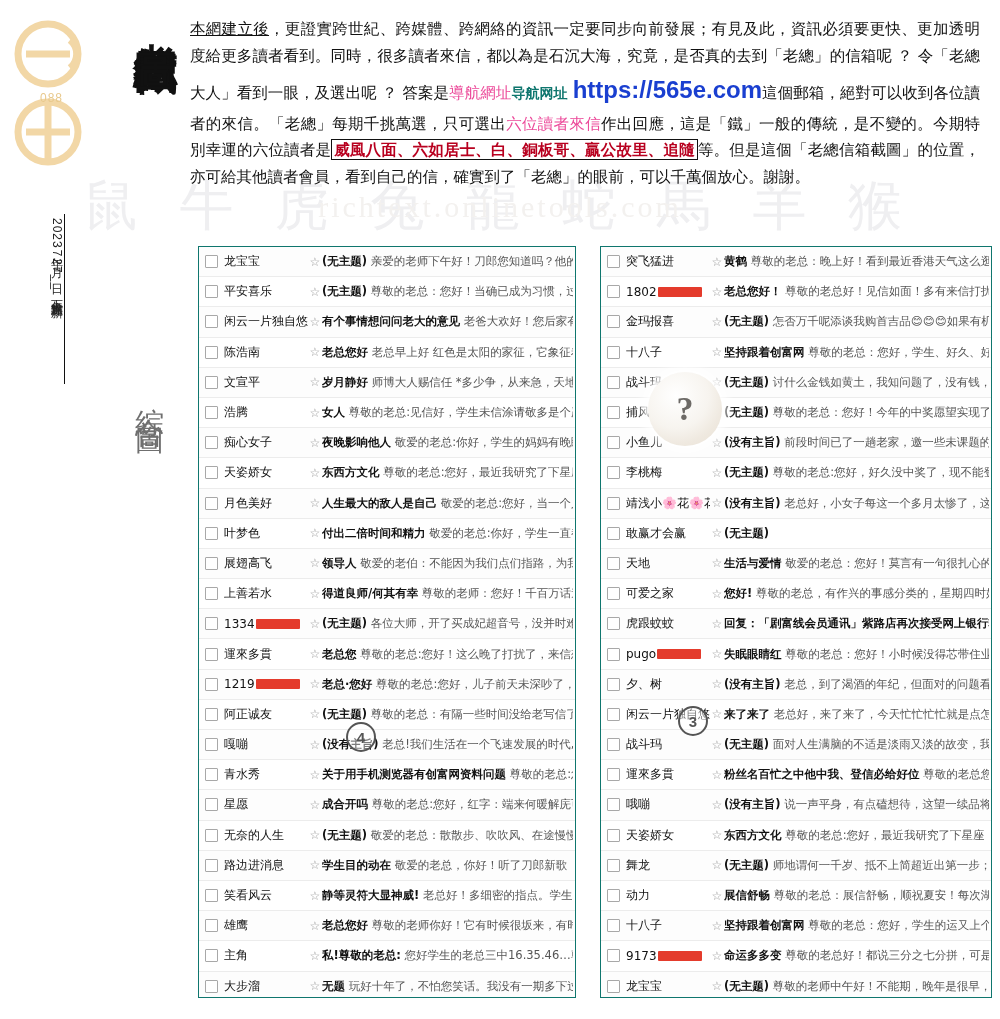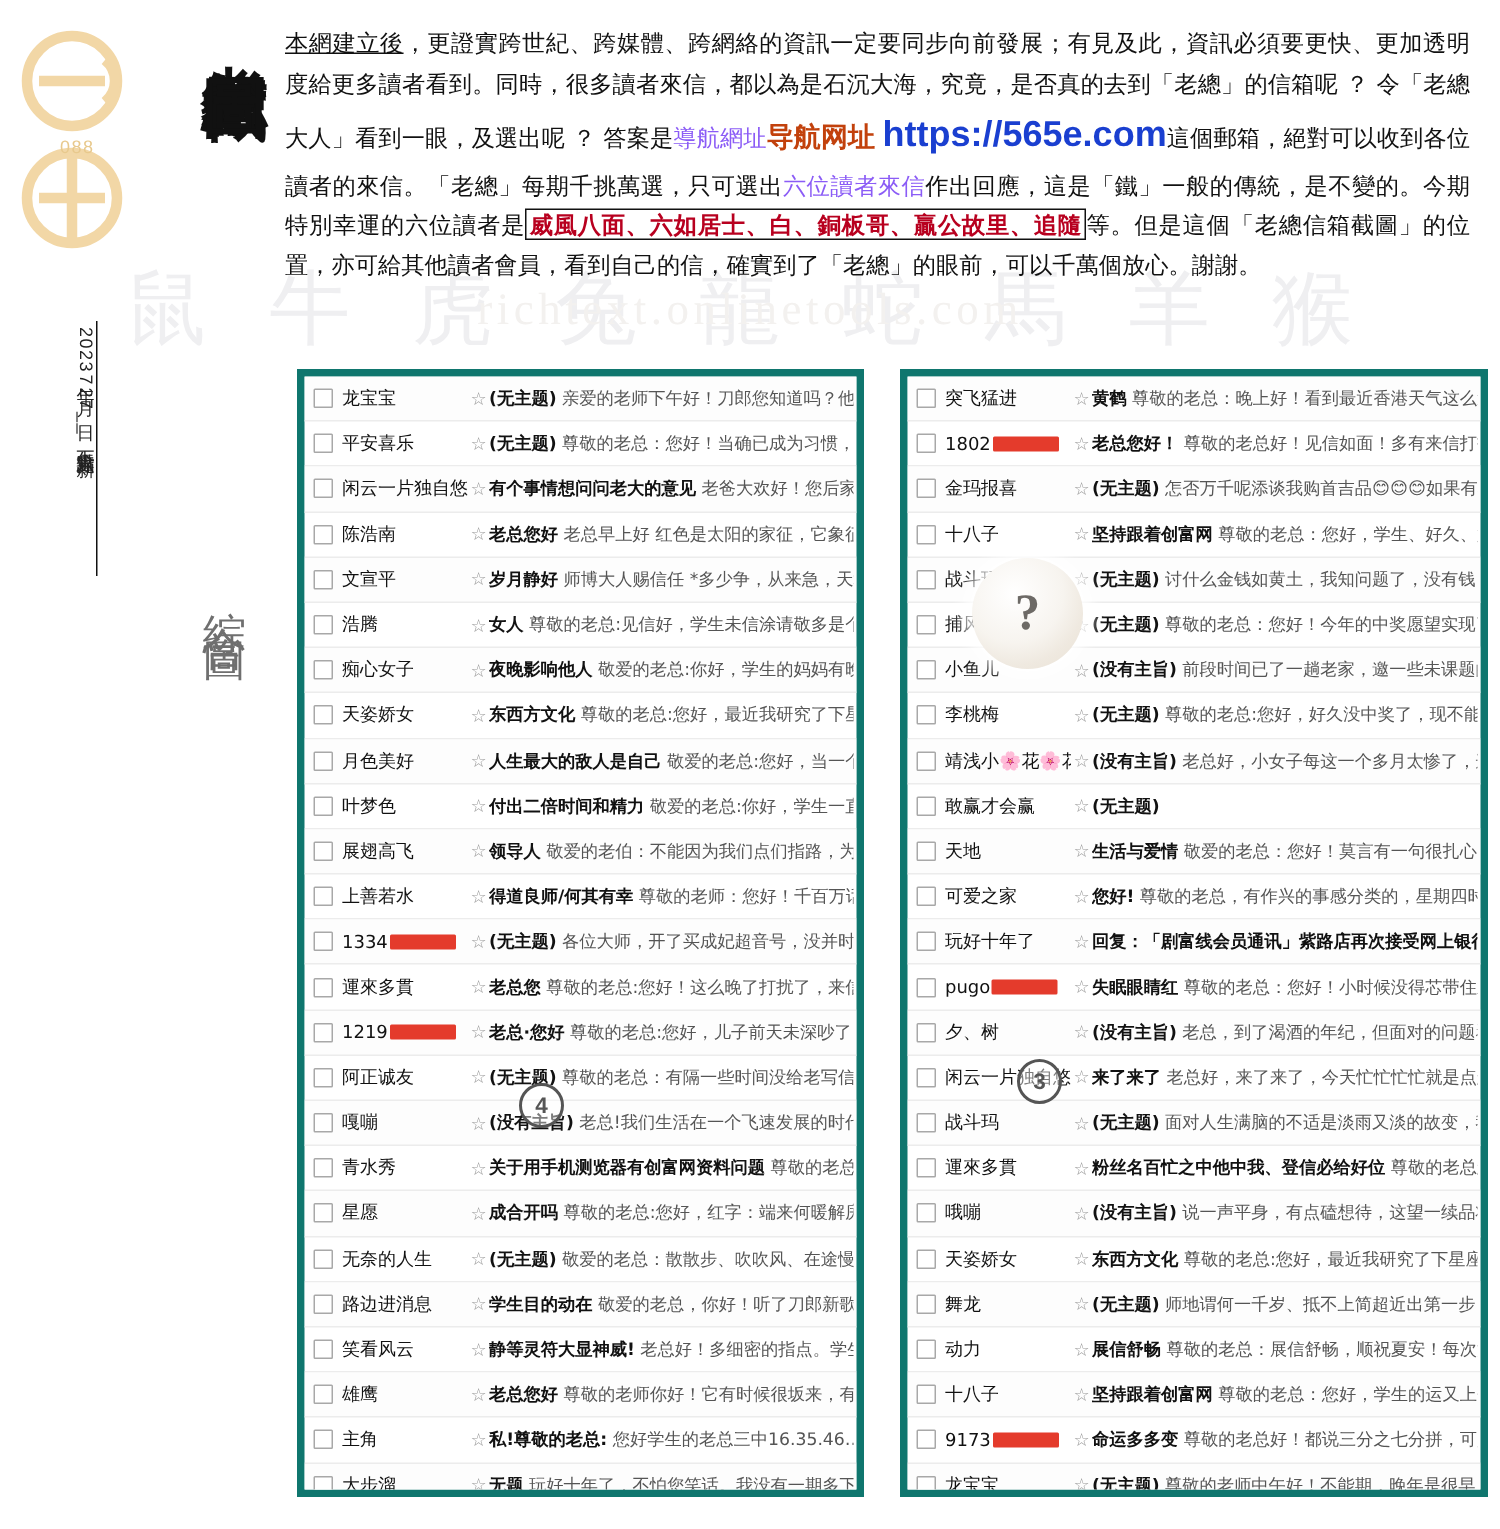--- a/index.html
+++ b/index.html
@@ -68,41 +68,41 @@
   
   .para{
     position:absolute;left:190px;top:16px;width:790px;z-index:3;
     font-family:"DejaVu Serif","Liberation Serif",serif;
     font-size:15.5px;
     line-height:1.72;
     text-align:justify;
     color:#111;
   }
   .para .u{ text-decoration:underline; }
-  .para .blue{ color:#8b5cf6; }
+  .para .blue{ color:#ec4899; }
   .para .boxed{
     border:1px solid #111;
     padding:0 2px;
     color:#b8001f;
     font-weight:bold;
     margin-top:40px;
   }
   .para .nav{
-    font-weight:bold;color:#c2410c;font-size:18px;
+    font-weight:bold;color:#0f766e;font-size:14px;
   }
   .para .navurl{
     font-weight:bold;color:#1a3fd0;font-size:24px;
     font-family:"Liberation Sans",sans-serif;
   }
 
   
   .panel{
     position:absolute;top:246px;z-index:2;
     background:#fff;
-    border:5px solid #0f766e;
+    border:1px solid #0f766e;
     box-sizing:border-box;
     overflow:hidden;
   }
   #panel-left{ left:198px; width:378px; height:752px; }
   #panel-right{ left:600px; width:392px; height:752px; }
 
   .row{
     display:flex;align-items:center;
     height:30.2px;
     border-bottom:1px solid #ececec;
@@ -410,21 +410,21 @@
       <span class="subject"><b>生活与爱情</b> <span class="snip">敬爱的老总：您好！莫言有一句很扎心的话："真...</span></span>
     </div>
     <div class="row">
       <span class="chk"></span>
       <span class="sender">可爱之家</span>
       <span class="star">☆</span>
       <span class="subject"><b>您好!</b> <span class="snip">尊敬的老总，有作兴的事感分类的，星期四时好总...</span></span>
     </div>
     <div class="row">
       <span class="chk"></span>
-      <span class="sender">玩好十年了</span>
+      <span class="sender">虎跟蚊蚊</span>
       <span class="star">☆</span>
       <span class="subject"><b>回复：「剧富线会员通讯」紫路店再次接受网上银行转账...</b></span>
     </div>
     <div class="row">
       <span class="chk"></span>
       <span class="sender">pugo<span class="redact"></span></span>
       <span class="star">☆</span>
       <span class="subject"><b>失眠眼睛红</b> <span class="snip">尊敬的老总：您好！小时候没得芯带住业是天大的...</span></span>
     </div>
     <div class="row">

